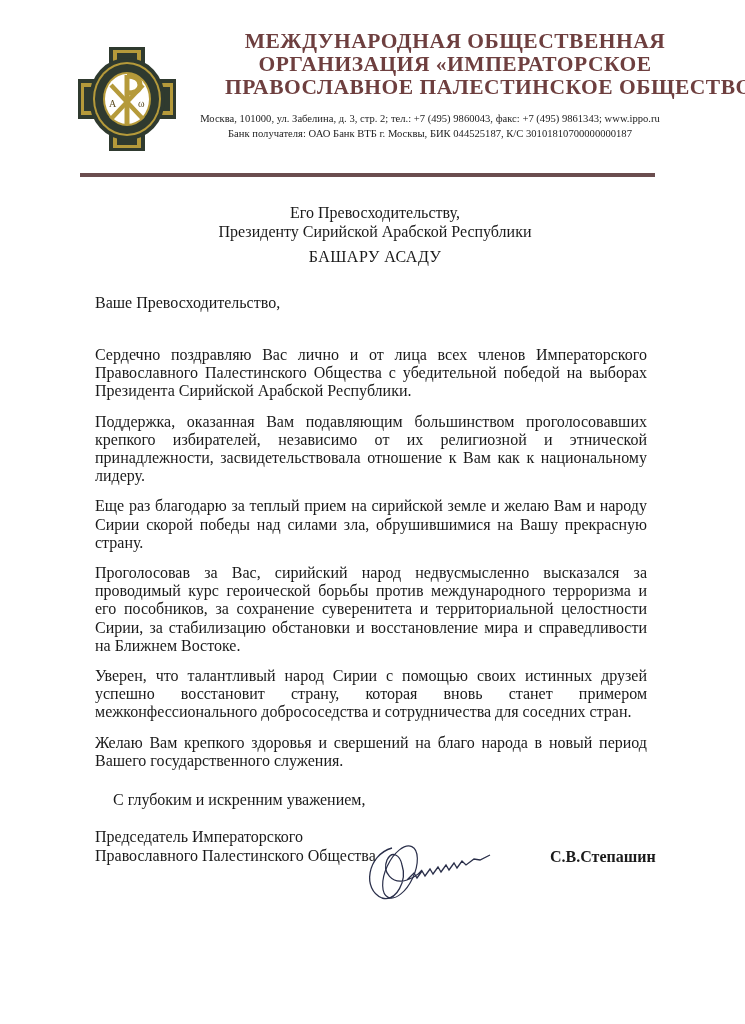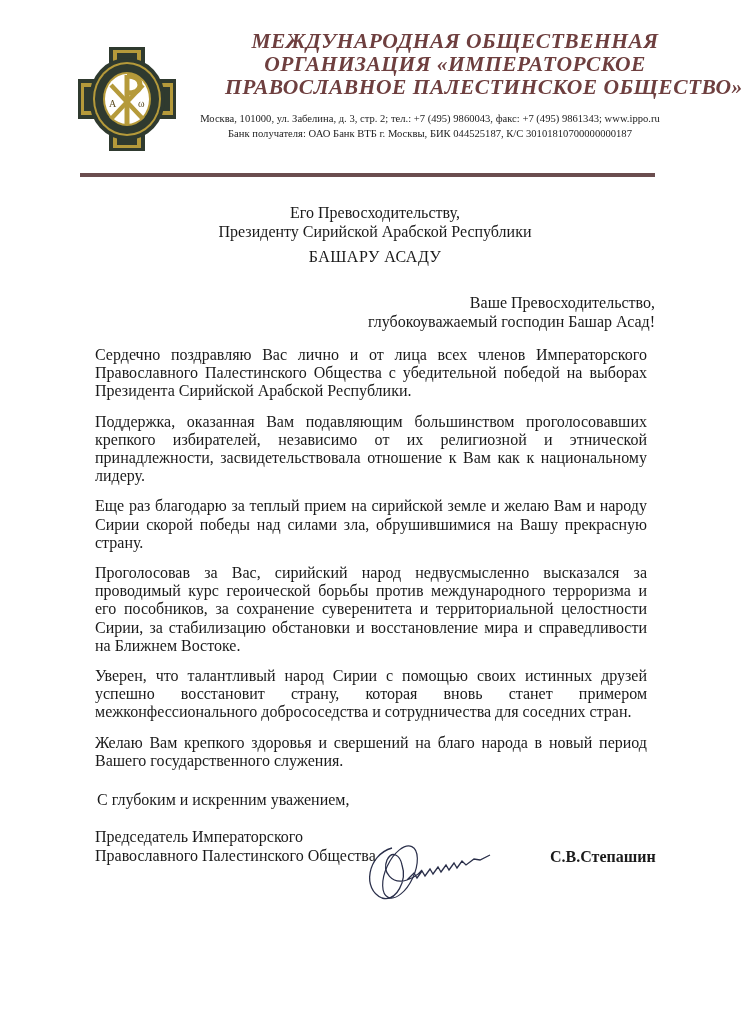--- a/index.html
+++ b/index.html
@@ -6,39 +6,39 @@
   body {
     width:745px; height:1024px; background:#ffffff; position:relative; overflow:hidden;
     font-family:"Liberation Serif", serif; color:#1a1a1a;
   }
   .logo { position:absolute; left:78px; top:47px; width:98px; height:104px; }
   .org-title {
     position:absolute; left:225px; top:30px; width:460px; text-align:center;
     font-family:"Liberation Serif", serif; font-weight:bold; font-size:21.5px; line-height:23px;
     letter-spacing:0.5px; color:#6e3f3f; text-transform:uppercase;
   }
-  .org-title div { white-space:nowrap;font-style:italic; }
+  .org-title div { white-space:nowrap; }
   .requisites {
     position:absolute; left:180px; top:112px; width:500px; text-align:center;
     font-size:10.6px; line-height:14.5px; color:#222; white-space:nowrap;
   }
   .requisites .r2 { margin-left:20px; }
   .rule { position:absolute; left:80px; top:173px; width:575px; height:4px; background:#6b4d4f; }
   .addressee {
     position:absolute; left:95px; top:203px; width:560px; text-align:center;
     font-size:16px; line-height:19px;
   }
   .addressee .name { margin-top:6px; letter-spacing:0.5px; }
   .salutation {
-    position:absolute; left:95px; top:293px; width:560px; text-align:right;
+    position:absolute; left:95px; top:293px; width:560px; text-align:left;
     font-size:16px; line-height:19px;
   }
   .body { position:absolute; left:95px; top:346px; width:560px; font-size:16px; line-height:18.2px; }
   .body p { margin:0 8px 12px 0; text-align:justify; text-align-last:left; }
-  .closing { position:absolute; left:97px; top:790px; font-size:16px; line-height:19px; }
+  .closing { position:absolute; left:113px; top:790px; font-size:16px; line-height:19px; }
   .chair { position:absolute; left:95px; top:827px; font-size:16px; line-height:19px; }
   .signer { position:absolute; left:550px; top:847px; font-size:16px; line-height:19px;font-weight:bold; }
   .signature { position:absolute; left:362px; top:840px; width:150px; height:65px; }
 </style>
 </head>
 <body>
 
 <svg class="logo" viewBox="0 0 98 104">
 
   <rect x="31" y="0" width="36" height="104" fill="#2f3a2f"></rect>
@@ -76,21 +76,20 @@
 <div class="rule"></div>
 
 <div class="addressee">
   <div>Его Превосходительству,</div>
   <div>Президенту Сирийской Арабской Республики</div>
   <div class="name">БАШАРУ АСАДУ</div>
 </div>
 
 <div class="salutation">
   <div>Ваше Превосходительство,</div>
-  <div>глубокоуважаемый господин Башар Асад!</div>
 </div>
 
 <div class="body">
   <p>Сердечно поздравляю Вас лично и от лица всех членов Императорского Православного Палестинского Общества с убедительной победой на выборах Президента Сирийской Арабской Республики.</p>
   <p>Поддержка, оказанная Вам подавляющим большинством проголосовавших крепкого избирателей, независимо от их религиозной и этнической принадлежности, засвидетельствовала отношение к Вам как к национальному лидеру.</p>
   <p>Еще раз благодарю за теплый прием на сирийской земле и желаю Вам и народу Сирии скорой победы над силами зла, обрушившимися на Вашу прекрасную страну.</p>
   <p>Проголосовав за Вас, сирийский народ недвусмысленно высказался за проводимый курс героической борьбы против международного терроризма и его пособников, за сохранение суверенитета и территориальной целостности Сирии, за стабилизацию обстановки и восстановление мира и справедливости на Ближнем Востоке.</p>
   <p>Уверен, что талантливый народ Сирии с помощью своих истинных друзей успешно восстановит страну, которая вновь станет примером межконфессионального добрососедства и сотрудничества для соседних стран.</p>
   <p>Желаю Вам крепкого здоровья и свершений на благо народа в новый период Вашего государственного служения.</p>
 </div>

